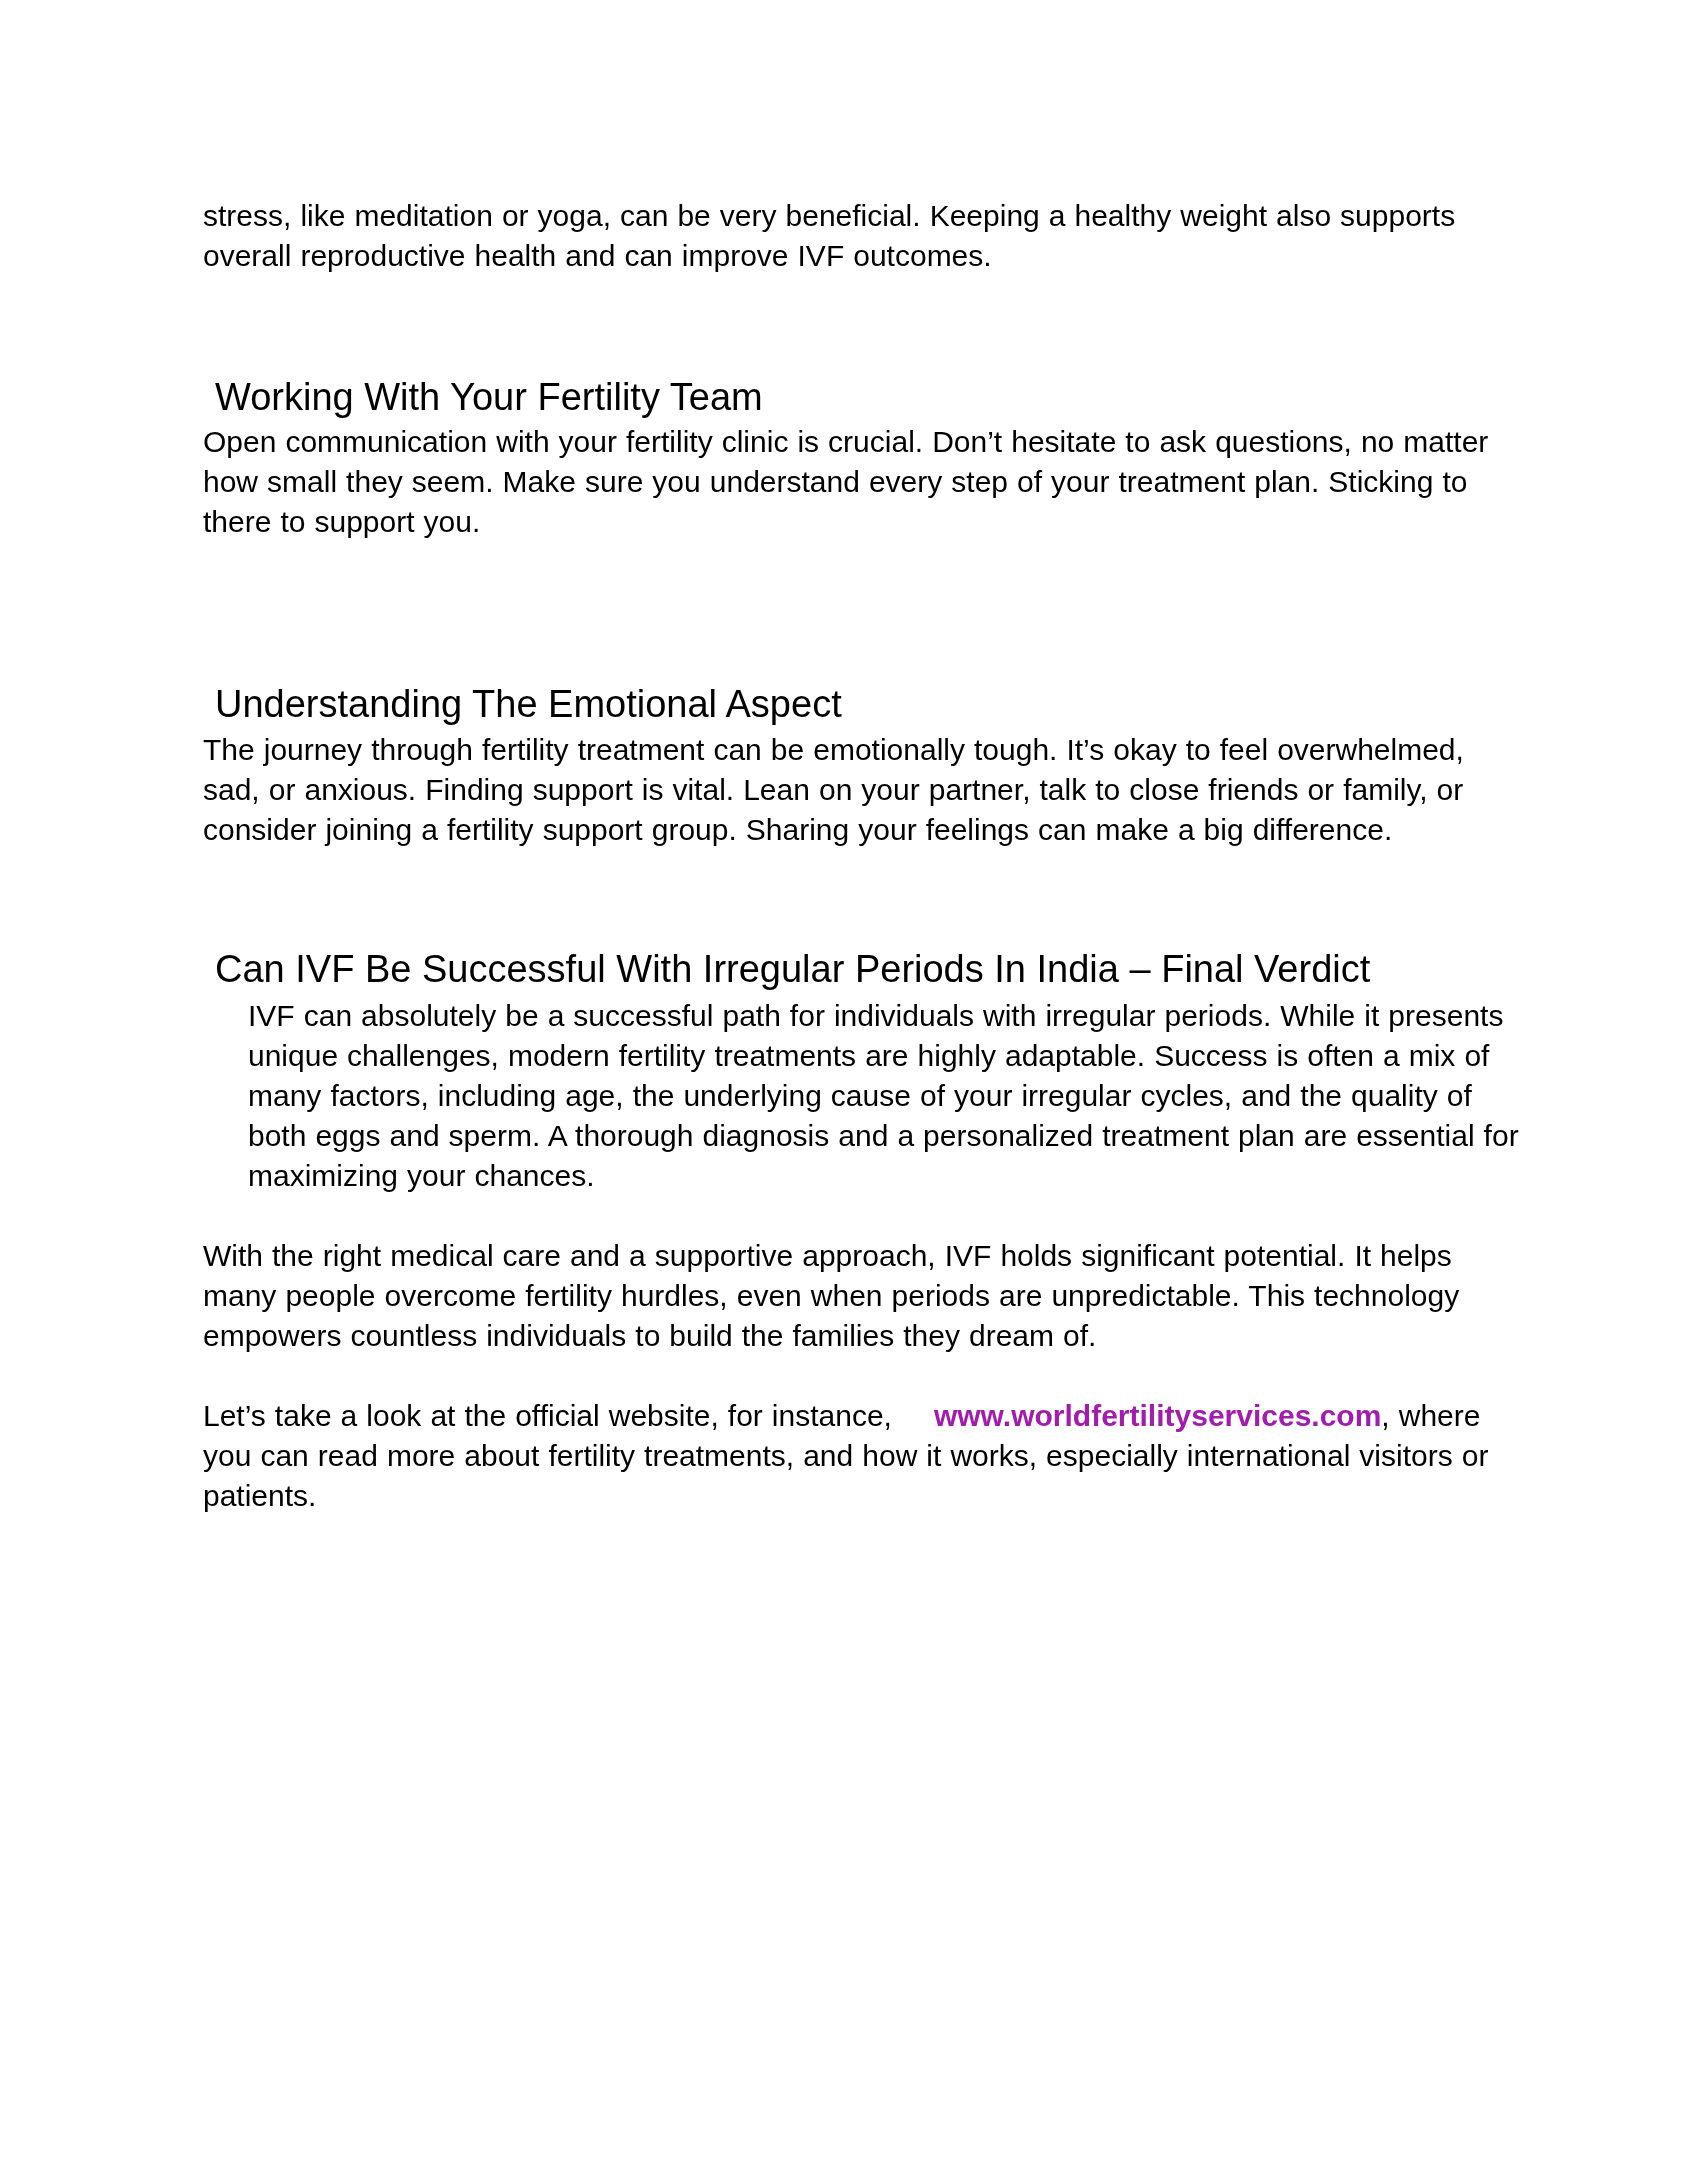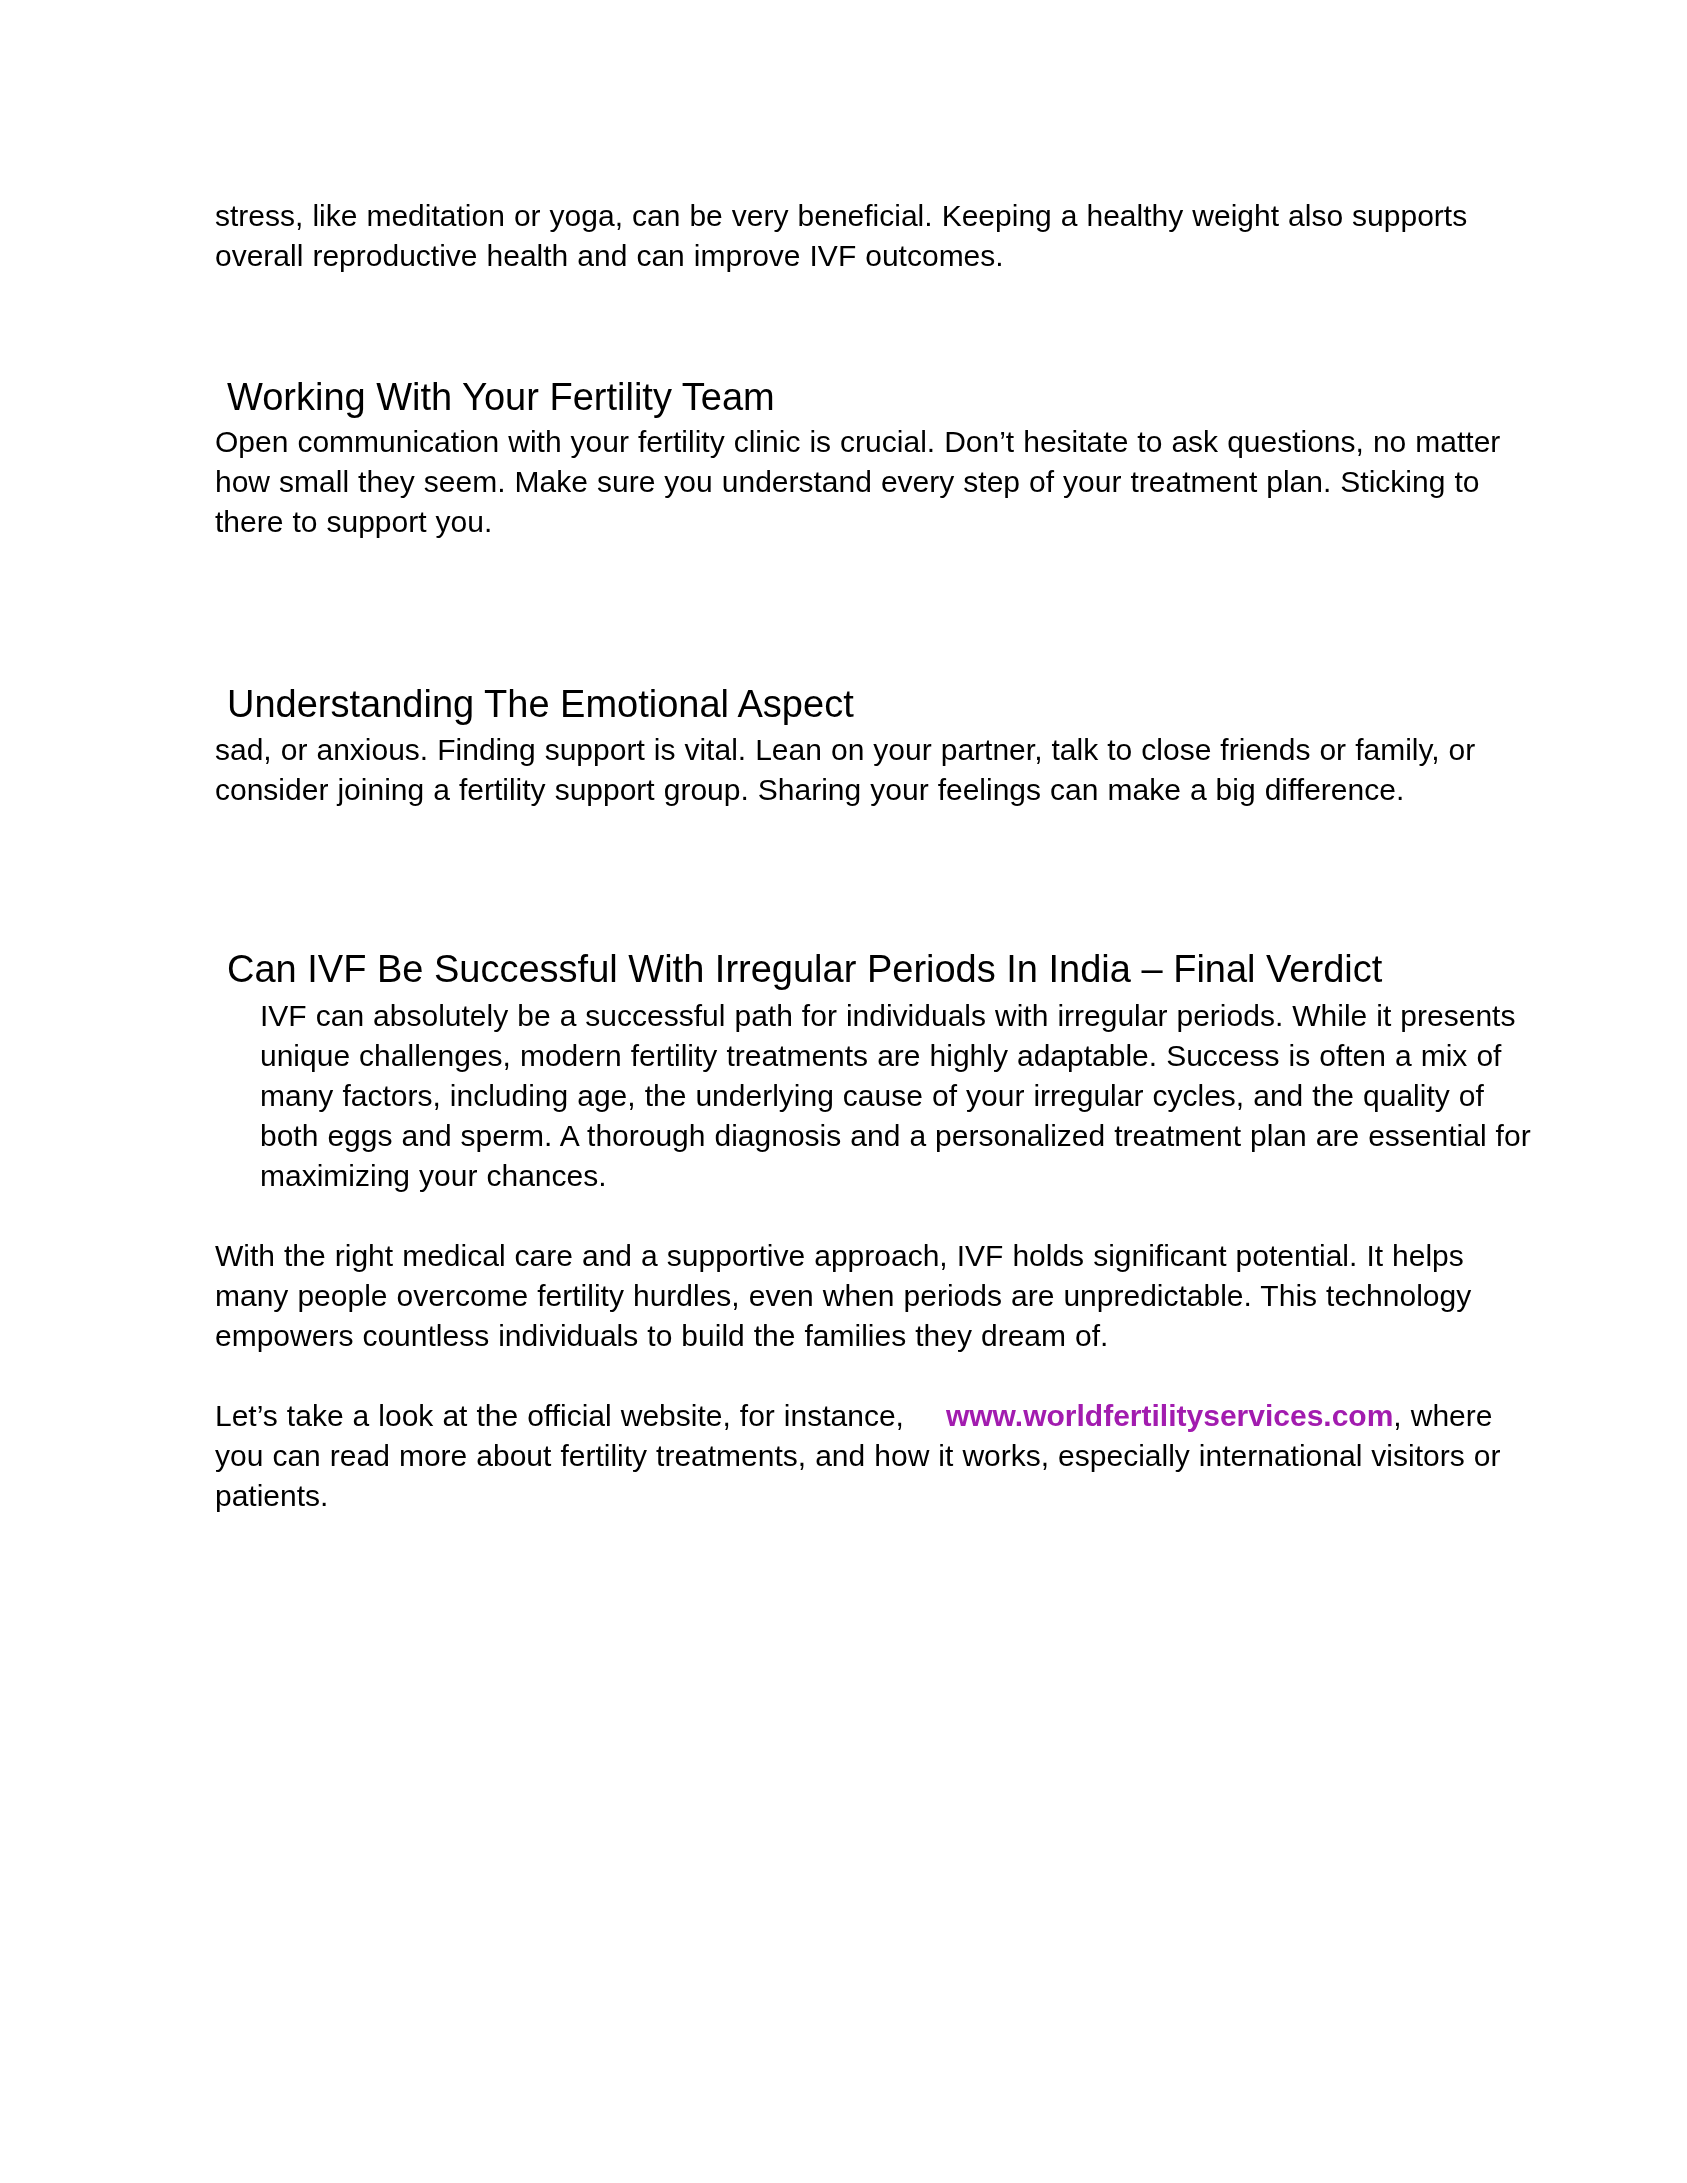--- a/index.html
+++ b/index.html
@@ -10,21 +10,21 @@
   body {
     width: 1687px;
     height: 2183px;
     position: relative;
     overflow: hidden;
     font-family: "Liberation Sans", sans-serif;
     color: #000000;
   }
   .page {
     position: absolute;
-    left: 16px; top: 0;
+    left: 4px; top: 0;
     width: 1672px;
     height: 2183px;
     background: #ffffff;
   }
   .block {
     position: absolute;
     left: 199px;
     width: 1318px;
   }
   .para {
@@ -64,20 +64,21 @@
 
   <h2 class="block heading" style="top:362px;">Working With Your Fertility Team</h2>
   <div class="block para" style="top:422px;">
     <span class="line">Open communication with your fertility clinic is crucial. Don’t hesitate to ask questions, no matter</span>
     <span class="line">how small they seem. Make sure you understand every step of your treatment plan. Sticking to</span>
     <span class="line">there to support you.</span>
   </div>
 
   <h2 class="block heading" style="top:669px;">Understanding The Emotional Aspect</h2>
   <div class="block para" style="top:730px;">
+    <span class="line">The journey through fertility treatment can be emotionally tough. It’s okay to feel overwhelmed,</span>
     <span class="line">sad, or anxious. Finding support is vital. Lean on your partner, talk to close friends or family, or</span>
     <span class="line">consider joining a fertility support group. Sharing your feelings can make a big difference.</span>
   </div>
 
   <h2 class="block heading" style="top:934px;">Can IVF Be Successful With Irregular Periods In India – Final Verdict</h2>
   <div class="block para" style="top:996px;margin-left:45px;">
     <span class="line">IVF can absolutely be a successful path for individuals with irregular periods. While it presents</span>
     <span class="line">unique challenges, modern fertility treatments are highly adaptable. Success is often a mix of</span>
     <span class="line">many factors, including age, the underlying cause of your irregular cycles, and the quality of</span>
     <span class="line">both eggs and sperm. A thorough diagnosis and a personalized treatment plan are essential for</span>

